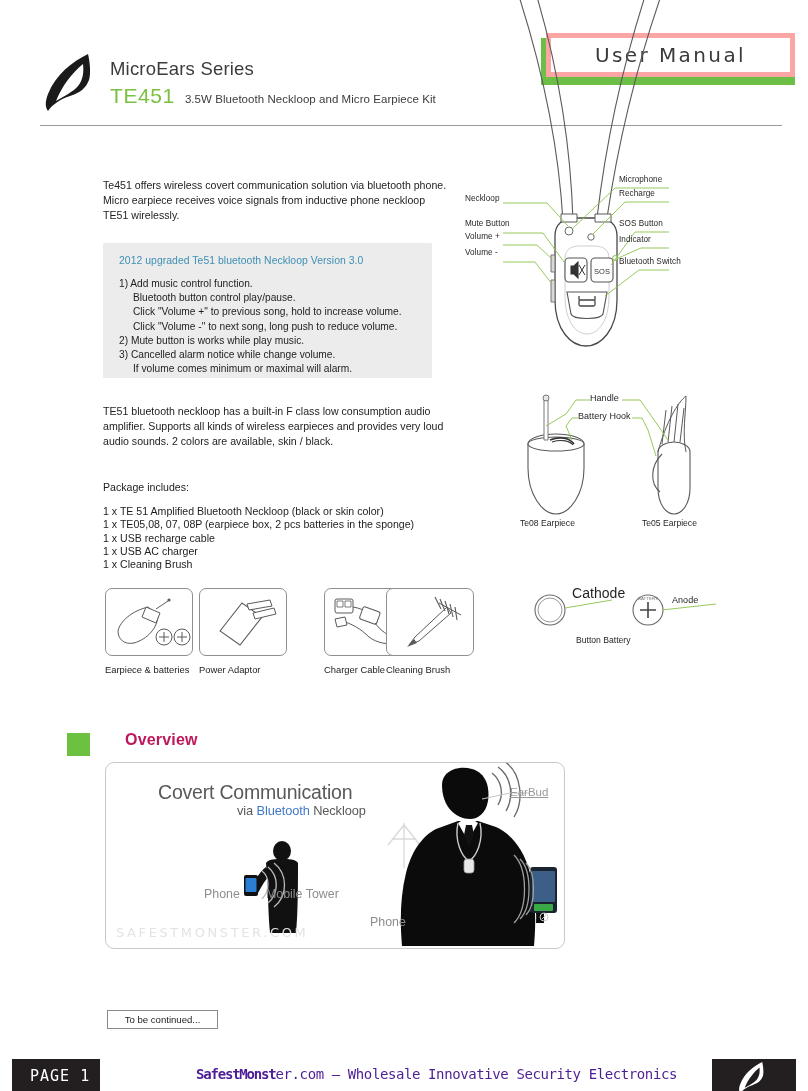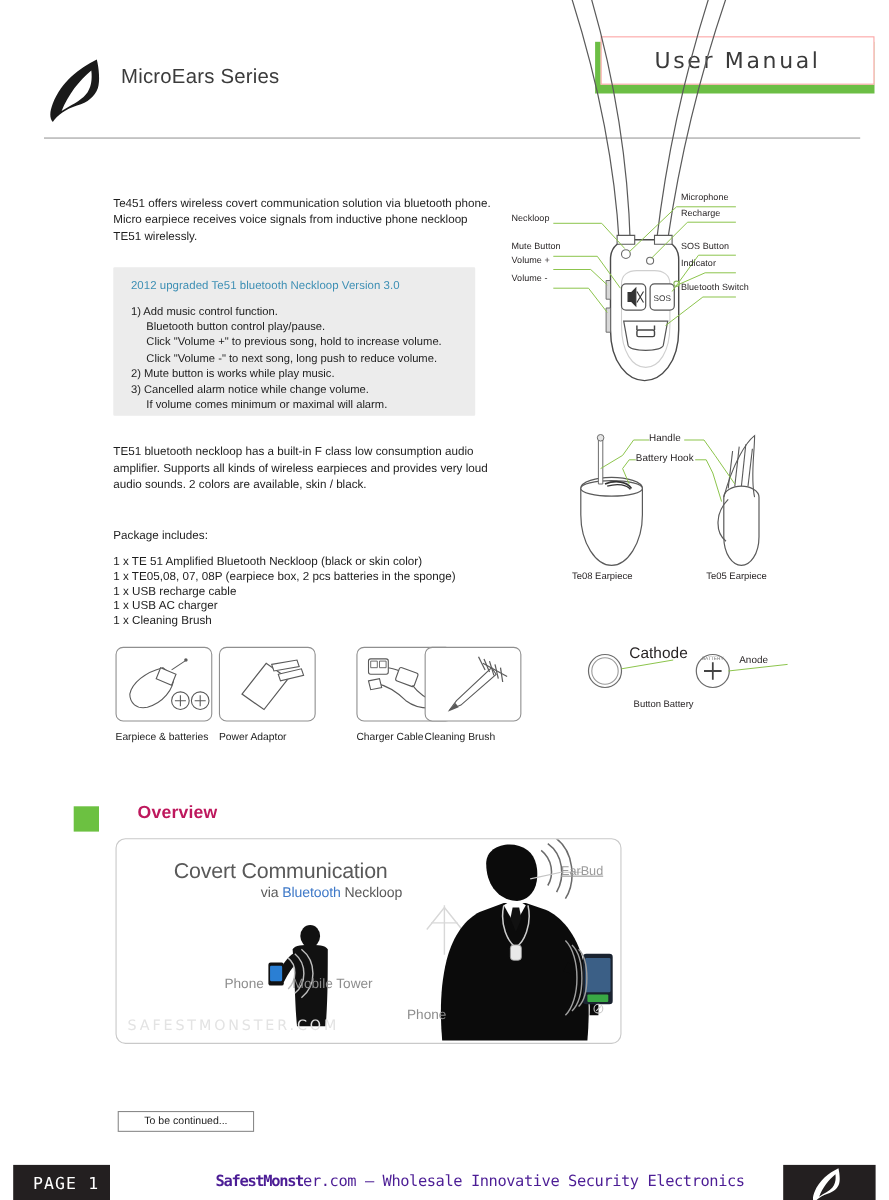--- a/index.html
+++ b/index.html
@@ -28,21 +28,21 @@
   }
 
   
   .manual-badge { position:absolute; left:541px; top:33px; width:254px; height:47px; }
   .manual-badge .shadow {
     position:absolute; left:0; top:5px; width:254px; height:47px;
     background:#6cbe45;
   }
   .manual-badge .box {
     position:absolute; left:5px; top:0; width:249px; height:44px;
-    background:#ffffff; border:1px solid #fca5a5;
+    background:#ffffff; border:5px solid #fca5a5;
     display:flex; align-items:center; justify-content:center;
   }
   .manual-badge .box span {
     font-size:20px; letter-spacing:2.4px; color:#3a3a3a;
     font-family:"DejaVu Sans", sans-serif; font-weight:400;
   }
 
   
   .intro-para {
     position:absolute; left:103px; top:178px; width:345px;
@@ -114,21 +114,21 @@
   .ov-h2 .bt { color:#3f79c8; }
   .ov-lbl { position:absolute; font-size:12.4px; color:#8d8d8d; white-space:nowrap; }
   .ov-lbl-sm { position:absolute; font-size:11.5px; color:#9a9a9a; white-space:nowrap;text-decoration:underline; }
   .ov-watermark {
     position:absolute; left:10px; top:162px; font-size:13px; letter-spacing:2.6px;
     color:#e3e3e3; font-family:"DejaVu Sans", sans-serif;
   }
 
   
   .tbc-btn {
-    position:absolute; left:107px; top:1010px; width:124px; height:19px;
+    position:absolute; left:107px; top:1010px; width:111px; height:19px;
     border:1px solid #8a8a8a; background:#fff;
     display:flex; align-items:center; justify-content:center;
     font-size:9.6px; color:#1d1d1d;
   }
   .footer { position:absolute; left:0; top:1059px; width:808px; height:32px; }
   .footer-bar-left { position:absolute; left:12px; top:0; width:88px; height:32px; background:#231f20; }
   .footer-bar-mid  { position:absolute; left:100px; top:0; width:612px; height:32px; background:#fff; }
   .footer-bar-right{ position:absolute; left:712px; top:0; width:84px; height:32px; background:#231f20; }
   .footer-page {
     position:absolute; left:30px; top:8px; font-size:15px; color:#ffffff;
@@ -152,20 +152,24 @@
       <svg width="62" height="62" viewBox="0 0 62 62">
         <path d="M46 2 C 30 10, 14 22, 6 42 C 3 50, 3 55, 6 59 C 10 53, 18 47, 28 44
                  C 38 41, 44 36, 47 28 C 49 22, 48 10, 46 2 Z
                  M 41 12 C 42 20, 41 28, 36 34 C 31 40, 22 44, 14 49
                  C 20 34, 30 21, 41 12 Z" fill="#1a1a1a"></path>
       </svg>
     </div>
 
     <div class="brand-block">
       <div class="brand-series">MicroEars Series</div>
+      <div class="brand-line2">
+        <span class="brand-model">TE451</span>
+        <span class="brand-desc">3.5W Bluetooth Neckloop and Micro Earpiece Kit</span>
+      </div>
     </div>
 
     <div class="manual-badge">
       <div class="shadow"></div>
       <div class="box">
         <span>User  Manual</span>
       </div>
     </div>
 
     <div class="header-rule"></div>

